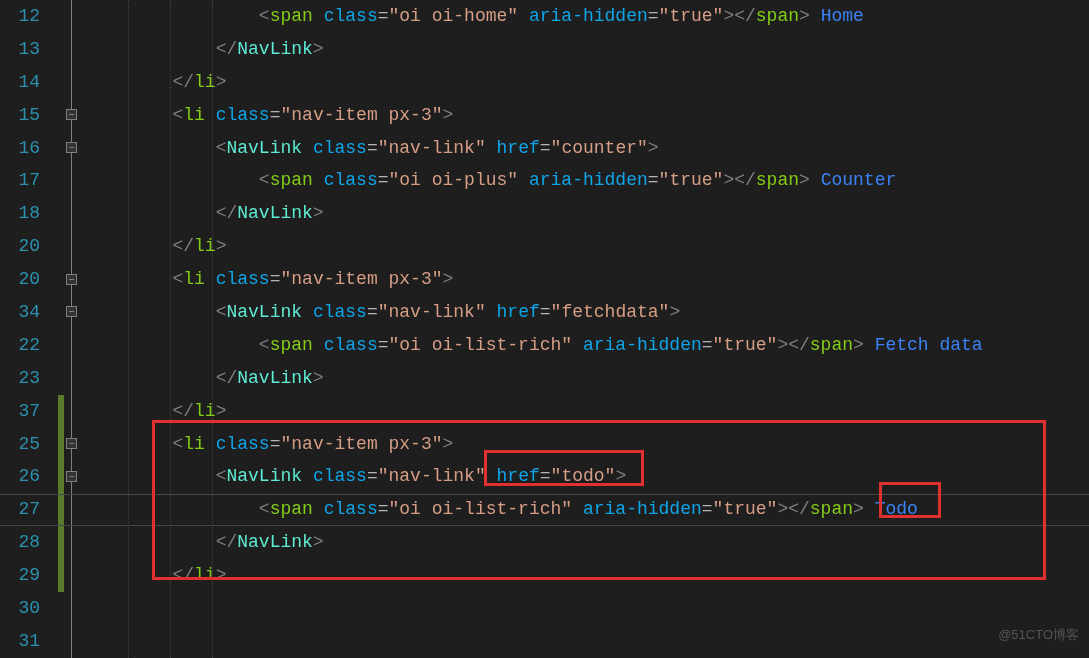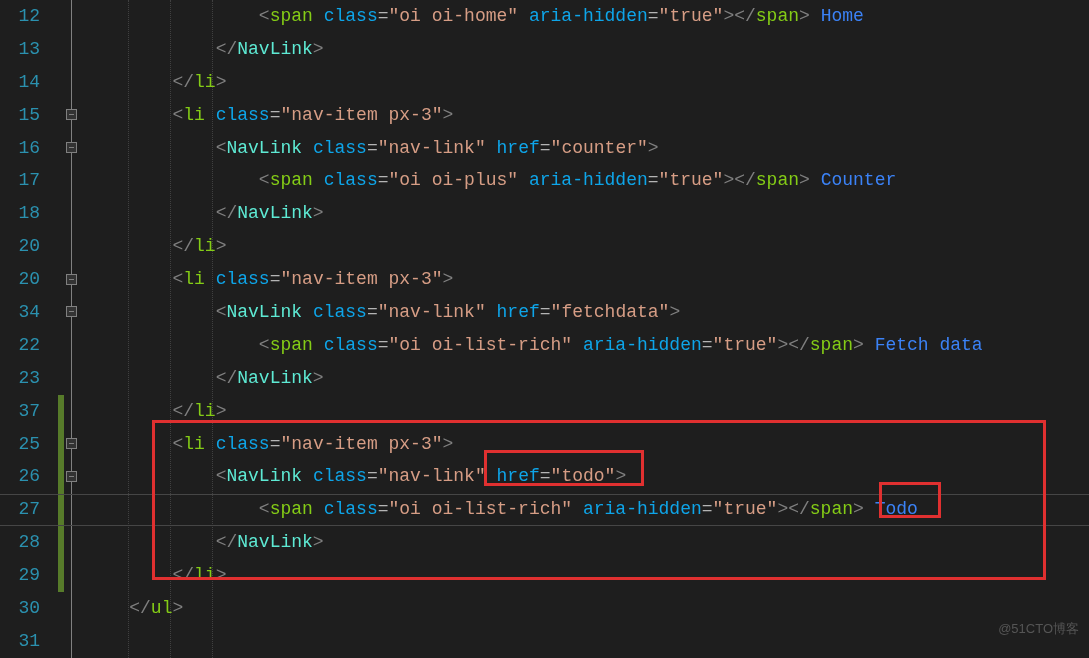--- a/index.html
+++ b/index.html
@@ -95,21 +95,21 @@
   
   .fold-line {
     position:absolute;
     left:7px;
     width:1px;
     background:#808080;
   }
   .watermark {
     position: absolute;
     right: 10px;
-    bottom: 20px;
+    bottom: 14px;
     color: #555;
     font-size: 13px;
     font-family: Arial, sans-serif;
   }
 </style>
 </head>
 <body>
 
 <div class="editor">
   <div class="gutter">
@@ -185,21 +185,20 @@
     <div class="line">        <span class="punct">&lt;</span><span class="tag">li</span> <span class="attr">class</span><span class="eq">=</span><span class="str">"nav-item px-3"</span><span class="punct">&gt;</span></div>
 
     <div class="line">            <span class="punct">&lt;</span><span class="comp">NavLink</span> <span class="attr">class</span><span class="eq">=</span><span class="str">"nav-link"</span> <span class="attr">href</span><span class="eq">=</span><span class="str">"todo"</span><span class="punct">&gt;</span></div>
 
     <div class="line">                <span class="punct">&lt;</span><span class="tag">span</span> <span class="attr">class</span><span class="eq">=</span><span class="str">"oi oi-list-rich"</span> <span class="attr">aria-hidden</span><span class="eq">=</span><span class="str">"true"</span><span class="punct">&gt;&lt;/</span><span class="tag">span</span><span class="punct">&gt;</span> <span class="txt">Todo</span></div>
 
     <div class="line">            <span class="punct">&lt;/</span><span class="comp">NavLink</span><span class="punct">&gt;</span></div>
 
     <div class="line">        <span class="punct">&lt;/</span><span class="tag">li</span><span class="punct">&gt;</span></div>
 
-    <div class="line">    <span class="punct">&lt;/</span><span class="tag">ul</span><span class="punct">&gt;</span></div>
 
 
     <div class="hl" style="top:420px;left:66px;width:894px;height:160px"></div>
     <div class="hl" style="top:450px;left:398px;width:160px;height:36px"></div>
     <div class="hl" style="top:482px;left:793px;width:62px;height:36px"></div>
   </div>
 </div>
 
 <div class="watermark">@51CTO博客</div>
 

